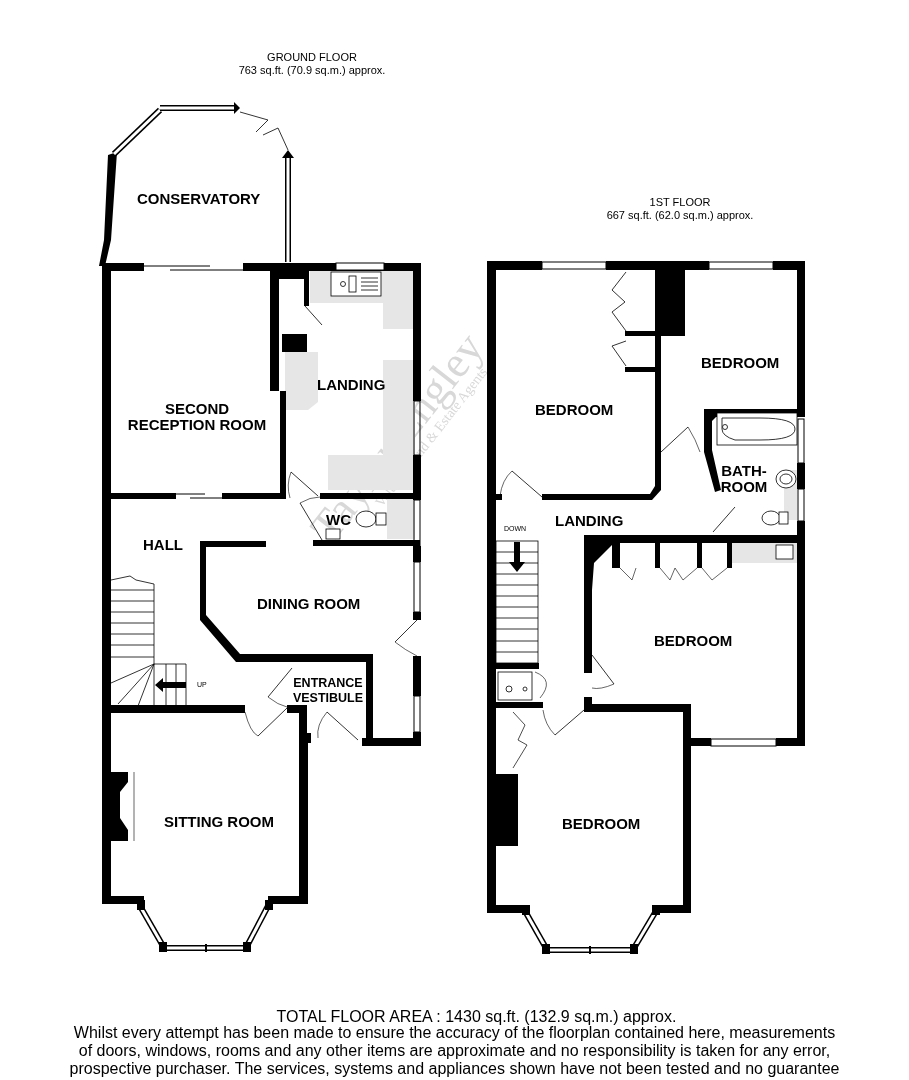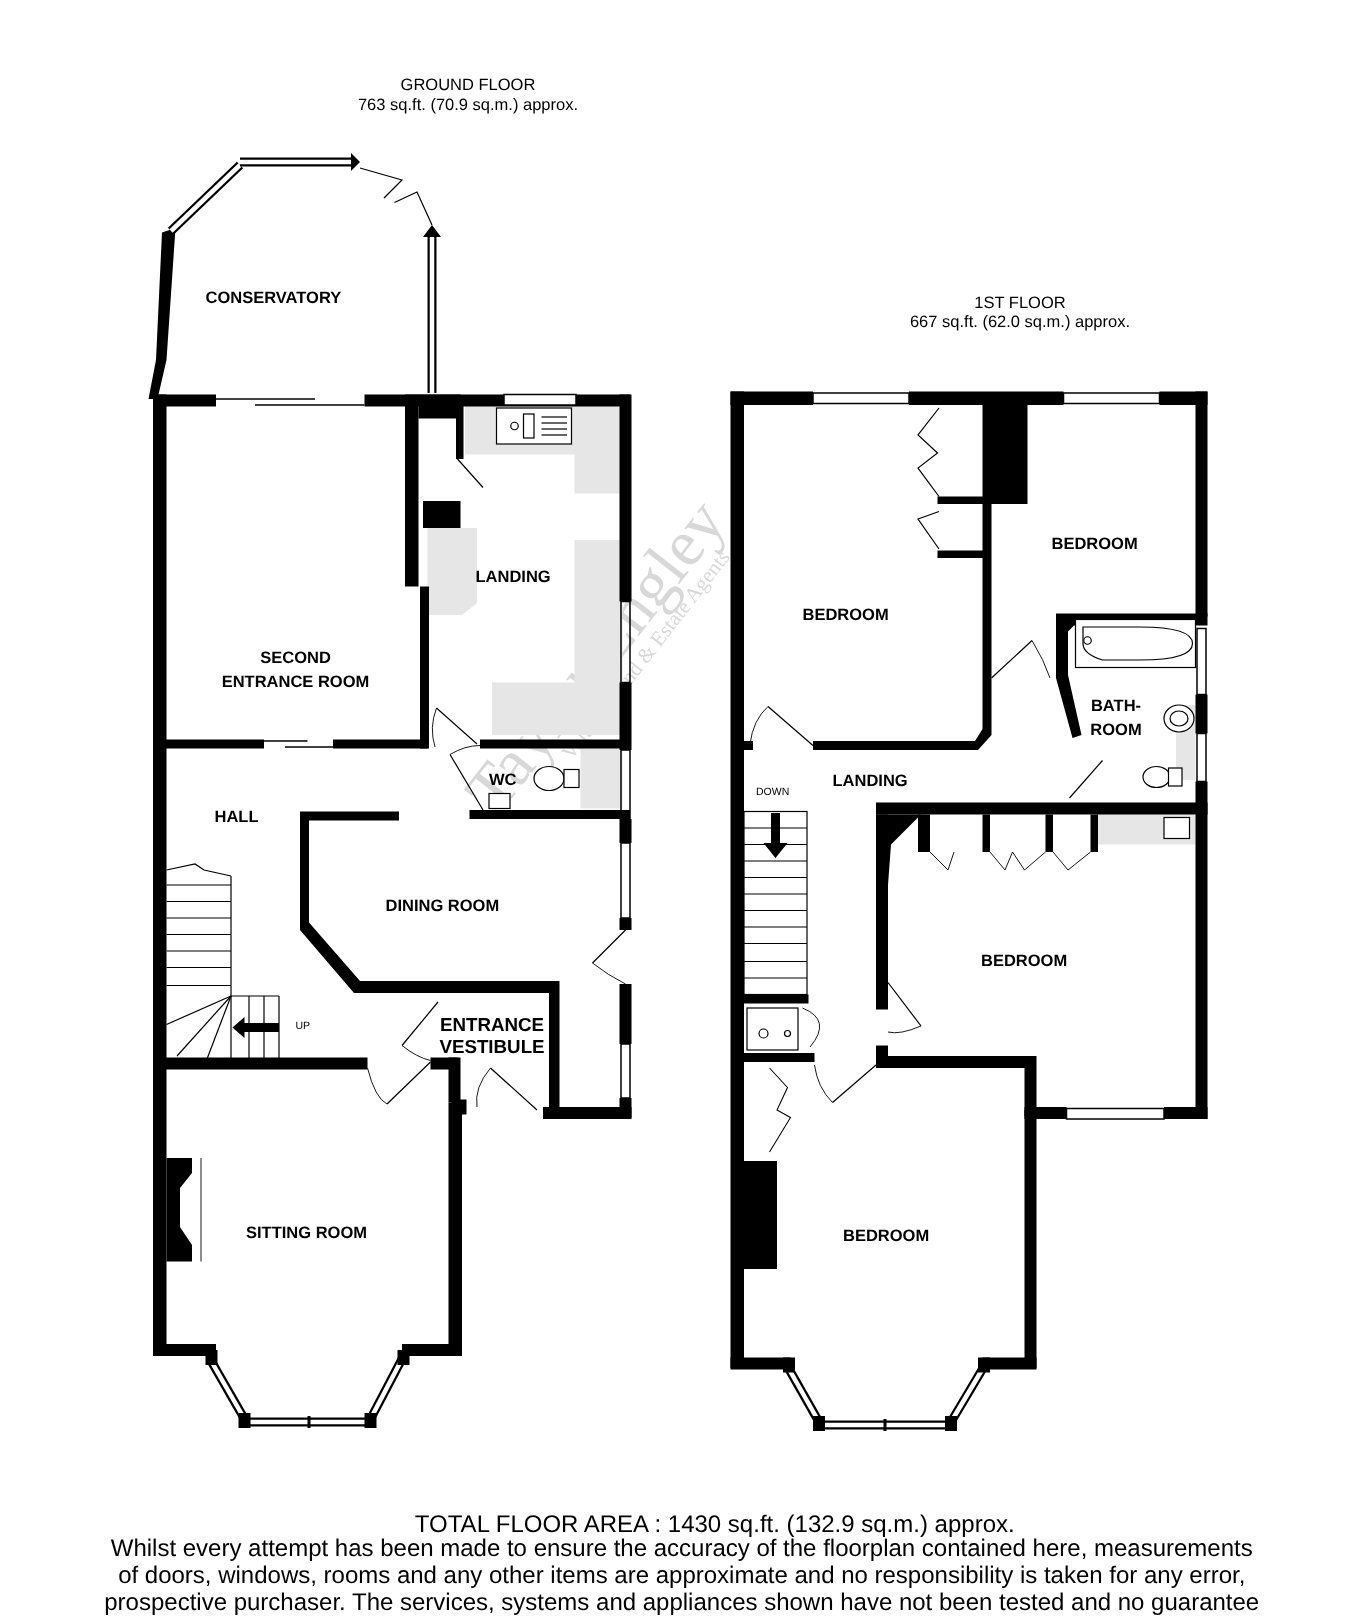--- a/index.html
+++ b/index.html
@@ -1,20 +1,20 @@
 <!DOCTYPE html>
 <html><head>
 <meta charset="utf-8">
 <style>
   html, body { margin: 0; padding: 0; background: #ffffff; }
   body { width: 909px; height: 1080px; position: relative; overflow: hidden; font-family: "Liberation Sans", sans-serif; color: #000; }
   .floor-heading { position: absolute; text-align: center; font-size: 11px; line-height: 13px; }
   .floor-heading div { white-space: nowrap; }
   #plan { position: absolute; left: 0; top: 0; }
-  .room-label { position: absolute; font-weight: bold; font-size: 11px; line-height: 16px; text-align: center; white-space: nowrap; }
+  .room-label { position: absolute; font-weight: bold; font-size: 15px; line-height: 16px; text-align: center; white-space: nowrap; }
   .room-label.small { font-size: 12.5px; line-height: 15px; }
   .tiny { position: absolute; font-size: 7px; }
   .footer { position: absolute; left: 0; width: 909px; text-align: center; }
   .watermark { position: absolute; left: 300px; top: 520px; transform: rotate(-52deg); transform-origin: left top; color: #d8d8d8; font-family: "Liberation Serif", serif; white-space: nowrap; }
   .watermark .wm-name { font-size: 44px; }
   .watermark .wm-tag { font-size: 14px; margin-left: 60px; margin-top: -6px; }
 </style>
 </head>
 <body>
 
@@ -296,23 +296,23 @@
       <rect x="542" y="944" width="8" height="10"></rect>
       <rect x="630" y="944" width="8" height="10"></rect>
       <rect x="522" y="905" width="8" height="10"></rect>
       <rect x="652" y="905" width="8" height="10"></rect>
       <rect x="589" y="946" width="2" height="8"></rect>
     </g>
   </g>
 </svg>
 
 <div class="room-label" style="left:137px; top:191px;">CONSERVATORY</div>
-<div class="room-label" style="left:122px; top:401px; width:150px;margin-top:30px;">
+<div class="room-label" style="left:122px; top:401px; width:150px;">
   <div>SECOND</div>
-  <div>ENTRANCE ROOM</div>
+  <div>RECEPTION ROOM</div>
 </div>
 <div class="room-label" style="left:317px; top:377px;">LANDING</div>
 <div class="room-label" style="left:326px; top:512px;">WC</div>
 <div class="room-label" style="left:143px; top:537px;">HALL</div>
 <div class="room-label" style="left:257px; top:596px;">DINING ROOM</div>
 <div class="room-label small" style="left:290px; top:676px; width:76px;">
   <div>ENTRANCE</div>
   <div>VESTIBULE</div>
 </div>
 <div class="room-label" style="left:164px; top:814px;">SITTING ROOM</div>

